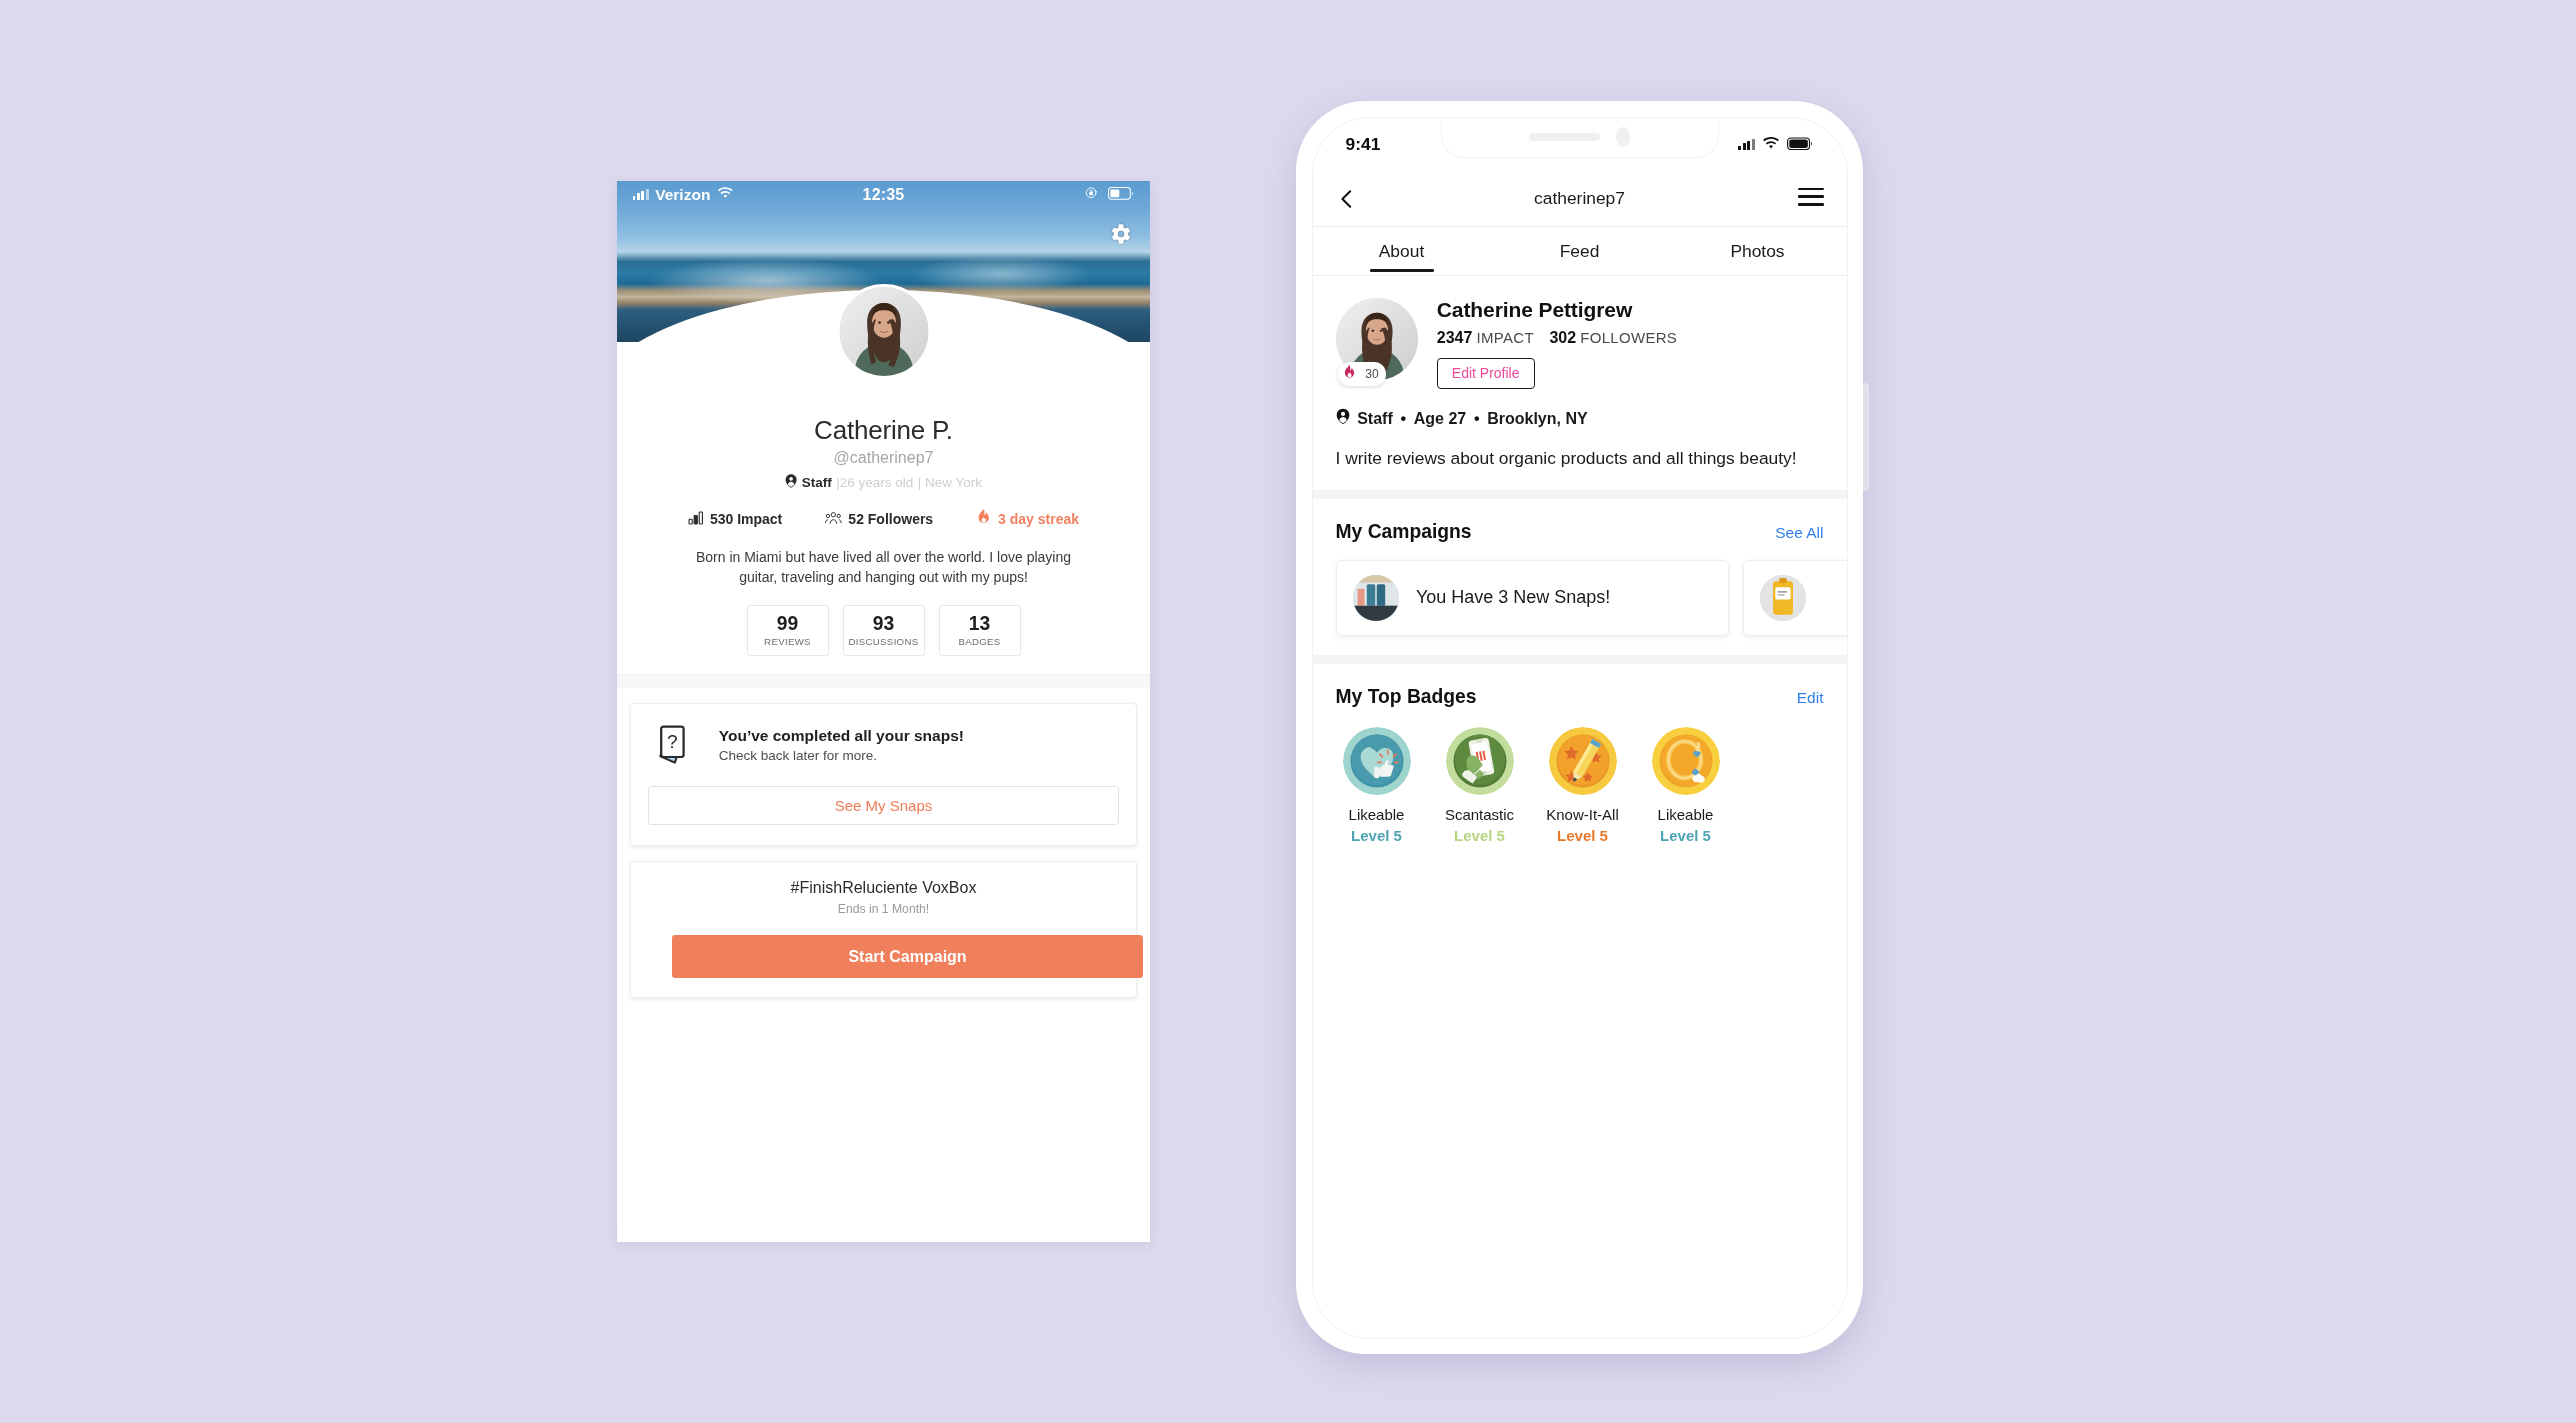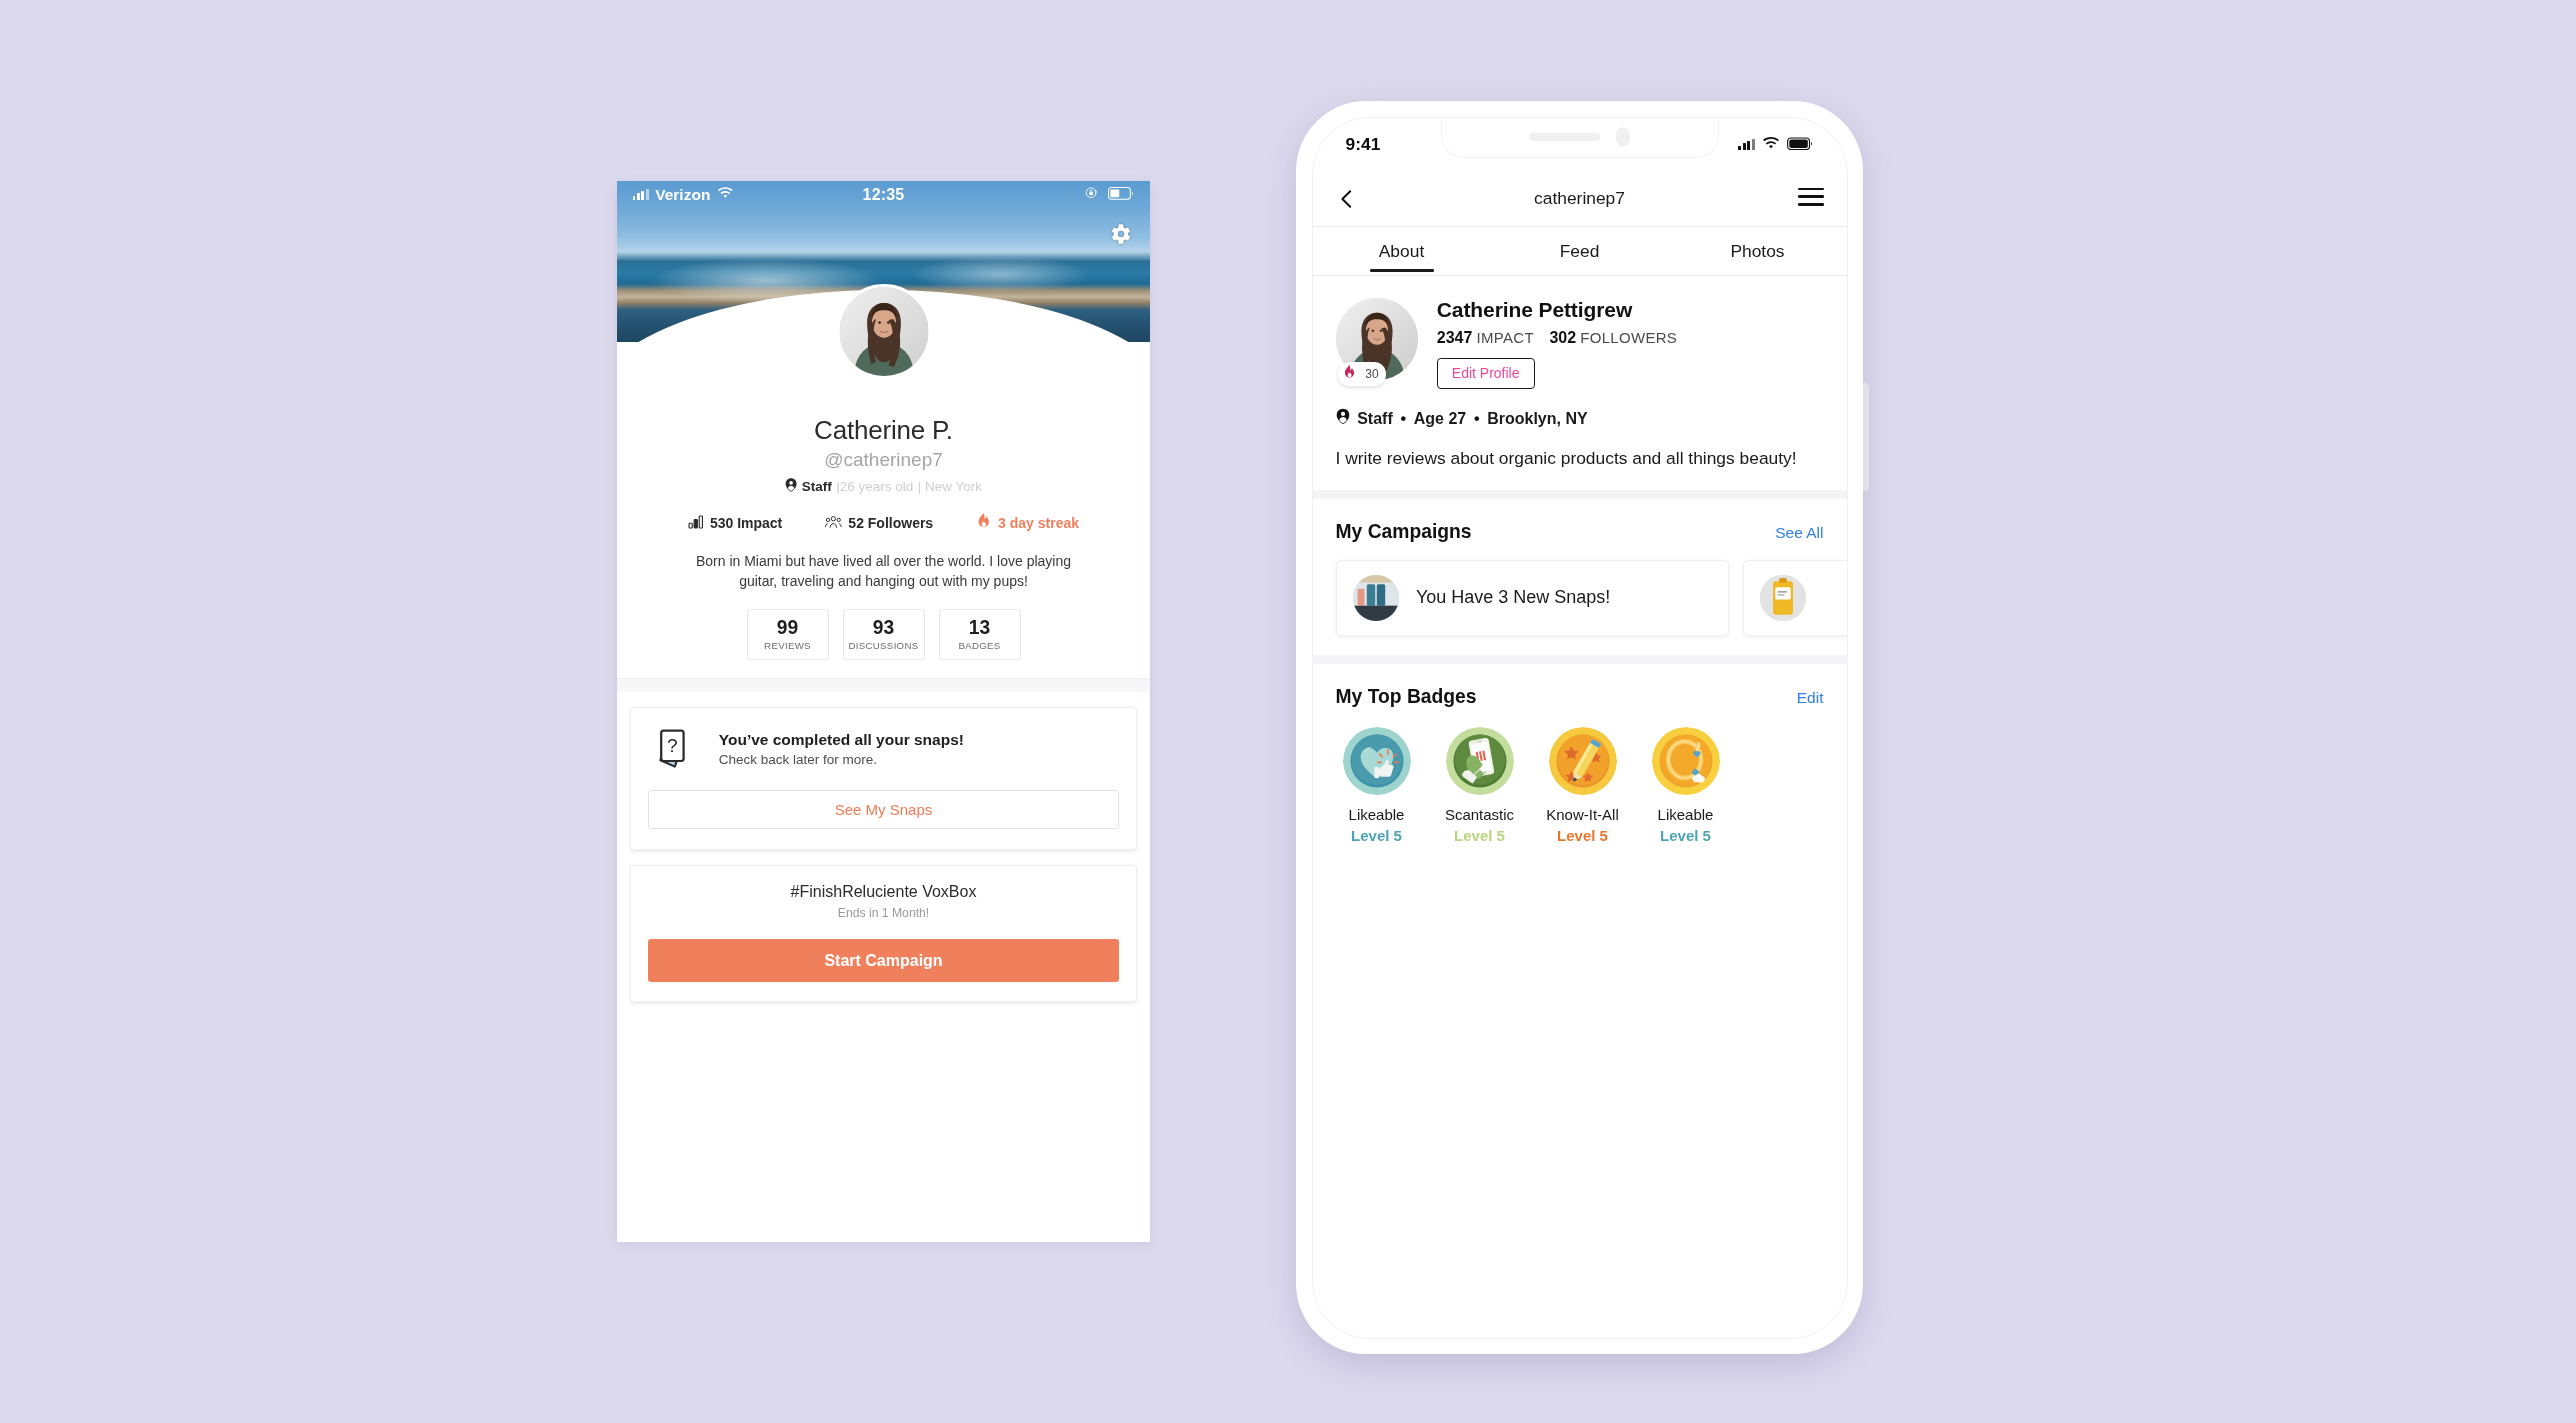--- a/index.html
+++ b/index.html
@@ -79,21 +79,21 @@
     width: 95px; height: 95px; border-radius: 50%;
     background: linear-gradient(150deg,#e6e6e6 0%, #d9d9d9 45%, #cfcfcf 100%);
     border: 3.2px solid #fff;
     z-index: 4;
     overflow: hidden;
   }
   .face { position:absolute; left:0; top:0; width:100%; height:100%; }
 
   .l-body { position: relative; z-index: 3; padding-top: 207px; text-align: center; }
   .l-name { font-size: 26px; color: #2b2b2b; font-weight: 400; letter-spacing: -0.2px; }
-  .l-handle { font-size: 19px; color: #a5a5a5; margin-top: 2.6px; }
+  .l-handle { font-size: 16px; color: #a5a5a5; margin-top: 2.6px; }
   .l-meta {
     margin-top: 7.7px; font-size: 13.5px; color: #8d8d8d;
     display: flex; align-items: center; justify-content: center; gap: 4.5px;
   }
   .l-meta .staff { color: #2b2b2b; font-weight: 600; }
   .l-meta .sep { color: #cfcfcf; }
 
   .l-stats-row {
     margin-top: 18px;
     display: flex; align-items: center; justify-content: center; gap: 43px;
@@ -135,21 +135,21 @@
     padding: 10.3px 0; font-size: 15px; color: #ef7b55;
     font-family: inherit; cursor: pointer;
   }
 
   .camp-title { font-size: 16px; color: #2b2b2b; }
   .camp-sub { font-size: 12.2px; color: #9a9a9a; margin-top: 5.2px; }
   .btn-primary {
     margin-top: 19.3px; width: 100%;
     border: none; border-radius: 3.2px; background: #f0805c;
     padding: 12.2px 0; font-size: 16px; color: #fff; font-weight: 600;
-    font-family: inherit; cursor: pointer;
+    font-family: inherit; cursor: pointer; margin-left: 24px;
   }
 
   
   #right-phone {
     position: absolute;
     left: 1296px; top: 101px;
     width: 567px; height: 1253px;
     background: #fff;
     border-radius: 70px;
     box-shadow: 0 10.3px 33px rgba(90,80,140,.20);

